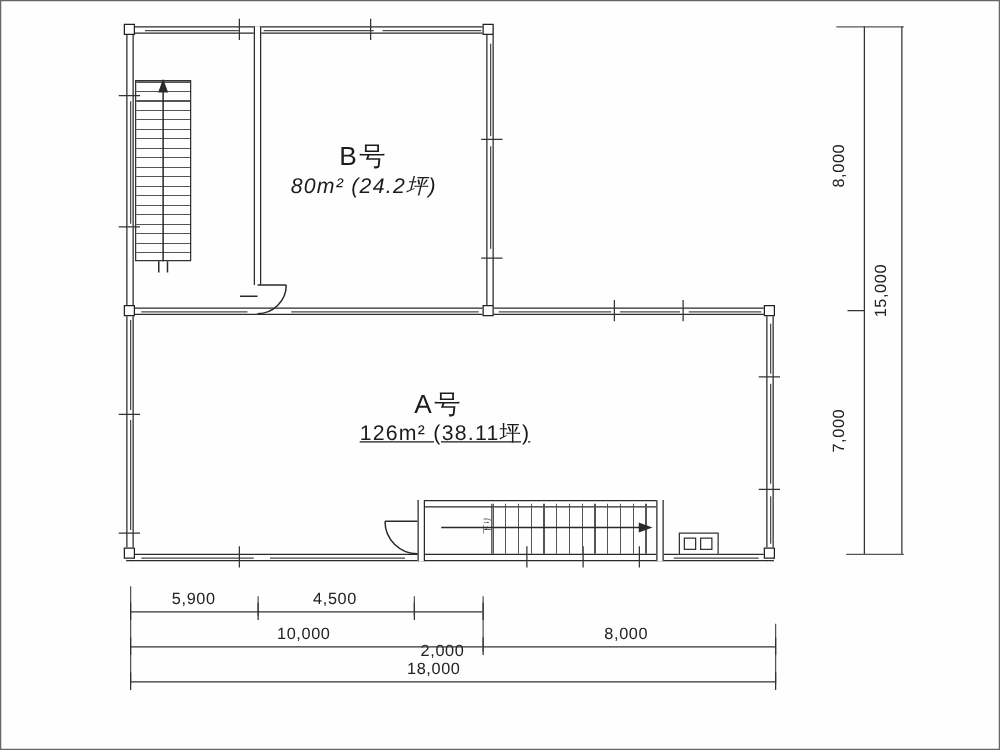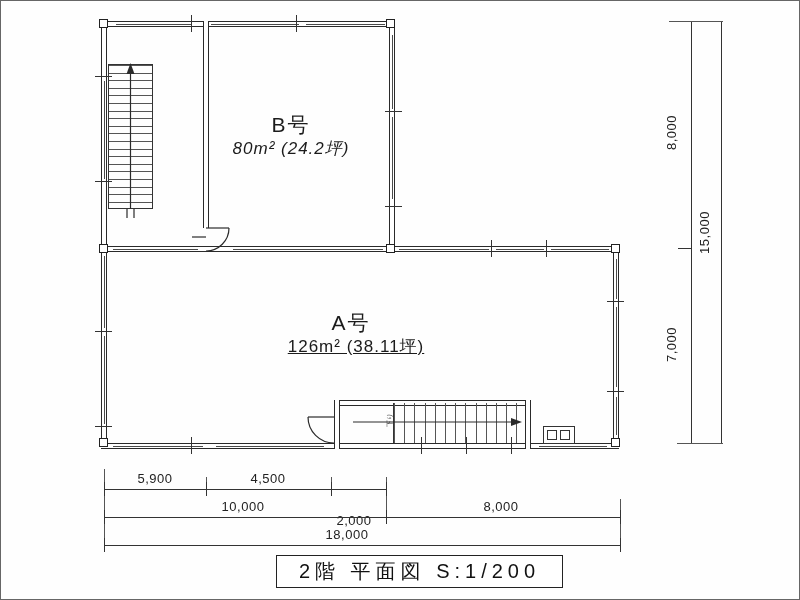--- a/index.html
+++ b/index.html
@@ -182,17 +182,14 @@
   <div class="dtick-v" style="left:385px;top:509px;"></div>
   <div class="dtick-v" style="left:619px;top:509px;"></div>
   <div class="lbl dim" style="left:202px;top:498px;width:80px;">10,000</div>
   <div class="lbl dim" style="left:460px;top:498px;width:80px;">8,000</div>
 
   <div class="dimline-h" style="left:103px;top:544px;width:516px;"></div>
   <div class="dtick-v" style="left:103px;top:537px;"></div>
   <div class="dtick-v" style="left:619px;top:537px;"></div>
   <div class="lbl dim" style="left:306px;top:526px;width:80px;">18,000</div>
 
-  <div class="titlebox">
-    <span>2階 平面図 S:1/200</span>
-  </div>
 
 </div>
 
 </body></html>

